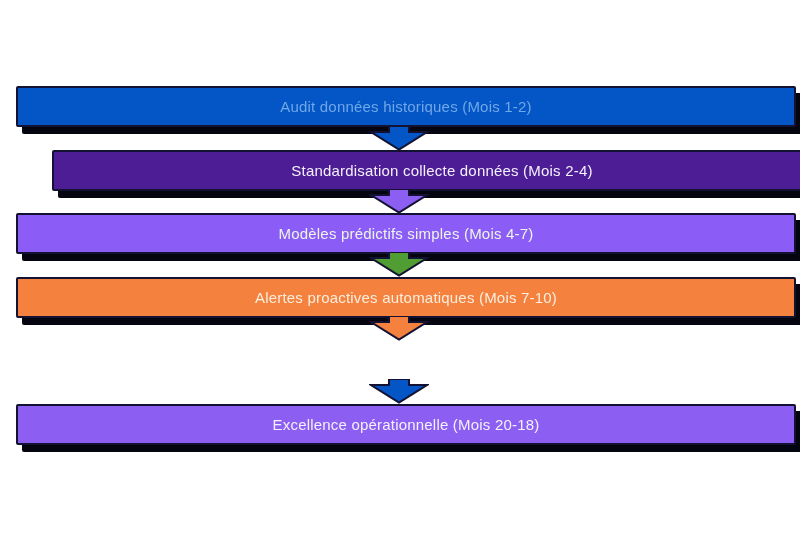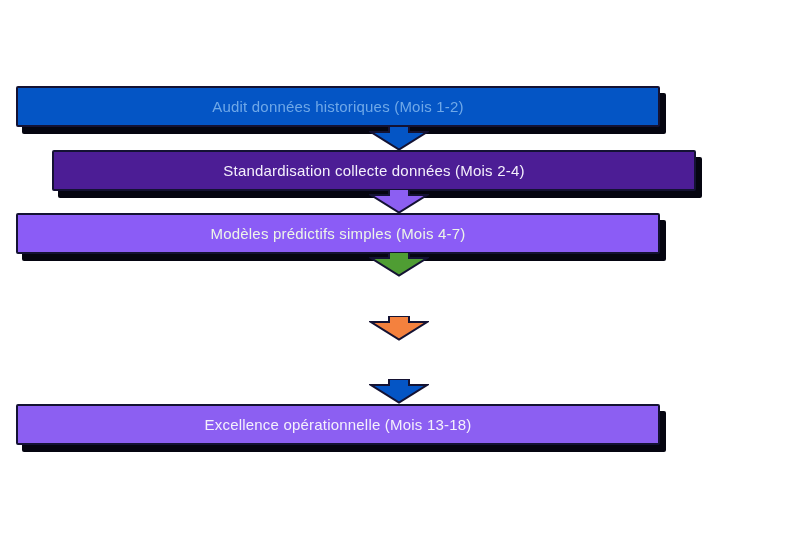--- a/index.html
+++ b/index.html
@@ -16,21 +16,21 @@
     position:relative;
     width:800px;
     height:533px;
     background:var(--bg);
     overflow:hidden;
     margin:0 auto;
   }
   .step{
     position:absolute;
     left:16px;
-    width:644px;
+    width:780px;
     height:41px;
     box-sizing:border-box;
     border:2px solid var(--border);
     border-radius:2px;
     box-shadow:6px 7px 0 0 var(--shadow);
     display:flex;
     align-items:center;
     justify-content:center;
     z-index:2;
   }
@@ -74,29 +74,32 @@
 
   <div class="step" style="top: 213px; background: #8b5cf6; color: rgb(237, 245, 232);">
     <span>Modèles prédictifs simples (Mois 4-7)</span>
   </div>
   <div class="arrow" style="top:252px">
     <svg viewBox="0 0 60 25" preserveAspectRatio="none">
         <polygon points="20,0 40,0 40,6 58,6 30,23.5 2,6 20,6" stroke="#141233" stroke-width="2" stroke-linejoin="miter" fill="#4F9D33"></polygon>
       </svg>
   </div>
 
+  <div class="step" style="top: 277px; background: rgb(244, 129, 62); color: rgb(252, 238, 223);">
+    <span>Alertes proactives automatiques (Mois 7-10)</span>
+  </div>
   <div class="arrow" style="top:316px">
     <svg viewBox="0 0 60 25" preserveAspectRatio="none">
         <polygon points="20,0 40,0 40,6 58,6 30,23.5 2,6 20,6" stroke="#141233" stroke-width="2" stroke-linejoin="miter" fill="#F4813E"></polygon>
       </svg>
   </div>
 
   <div class="arrow" style="top:379px">
     <svg viewBox="0 0 60 25" preserveAspectRatio="none">
         <polygon points="20,0 40,0 40,6 58,6 30,23.5 2,6 20,6" stroke="#141233" stroke-width="2" stroke-linejoin="miter" fill="#0455C5"></polygon>
       </svg>
   </div>
 
   <div class="step" style="top: 404px; background: rgb(140, 95, 242); color: rgb(244, 240, 252);">
-    <span>Excellence opérationnelle (Mois 13-18)</span>
+    <span>Excellence opérationnelle (Mois 20-18)</span>
   </div>
 
 </div>
 
 </body></html>

